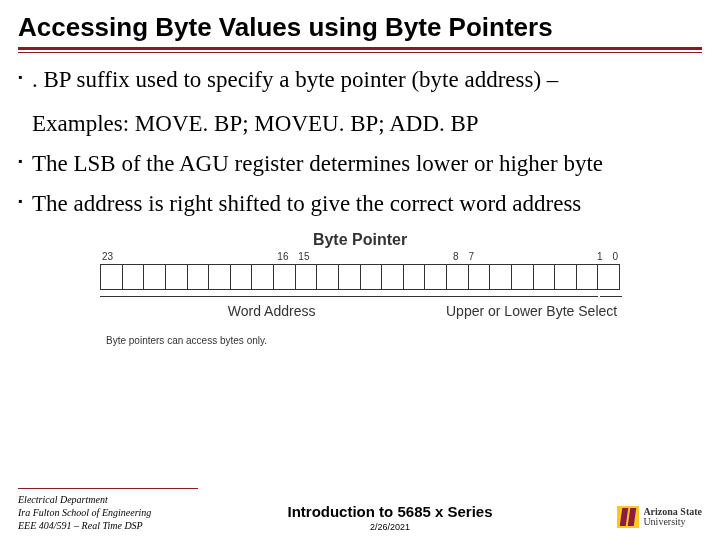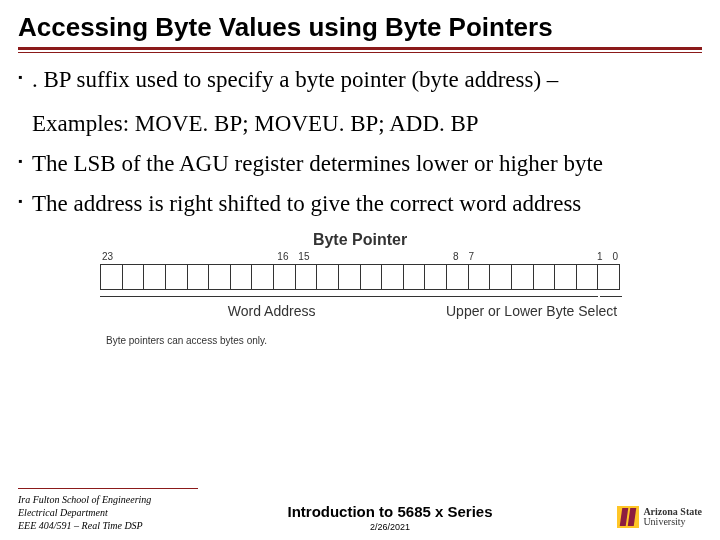--- a/index.html
+++ b/index.html
@@ -243,22 +243,22 @@
     <div class="labels-row">
       <div class="label-left">Word Address</div>
       <div class="label-right">Upper or Lower Byte Select</div>
     </div>
     <div class="caption">Byte pointers can access bytes only.</div>
   </div>
 </div>
 
 <div class="footer">
   <div class="footer-left">
+    <div>Electrical Department</div>
     <div>Ira Fulton School of Engineering</div>
-    <div>Electrical Department</div>
     <div>EEE 404/591 – Real Time DSP</div>
   </div>
   <div class="footer-center">
     <div class="fc-title">Introduction to 5685 x Series</div>
     <div class="fc-date">2/26/2021</div>
   </div>
   <div class="footer-right">
     <span class="asu-logo">
       <span class="asu-mark"></span>
       <span class="asu-text">

